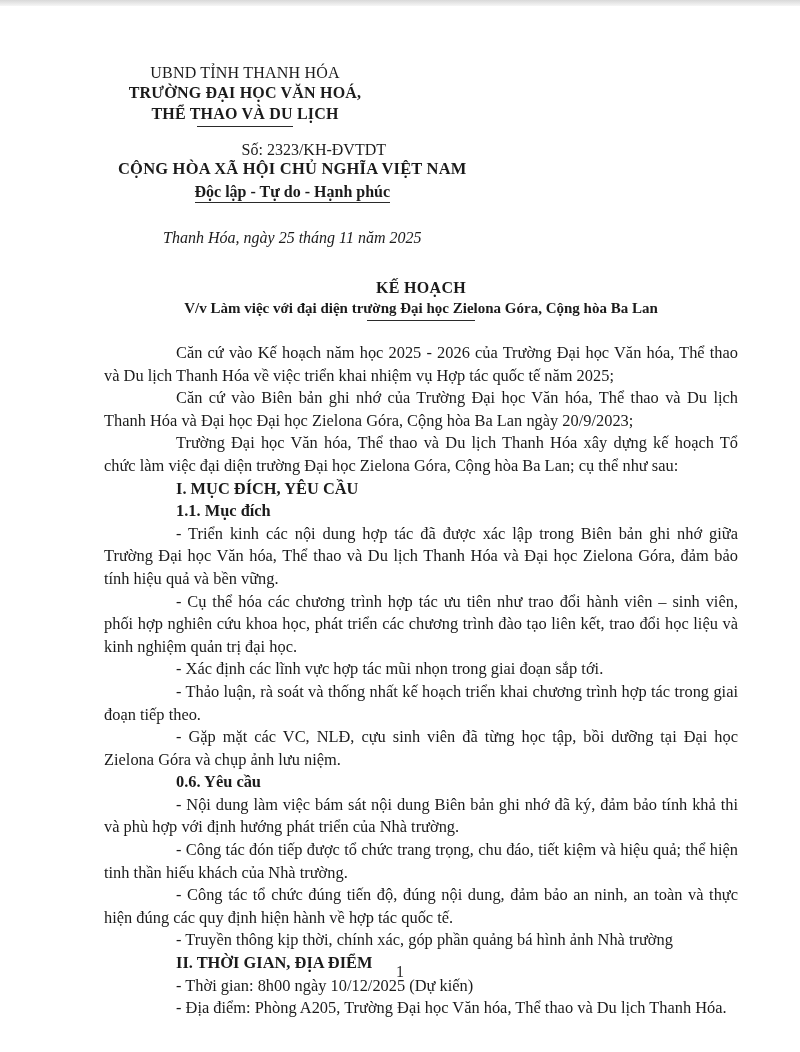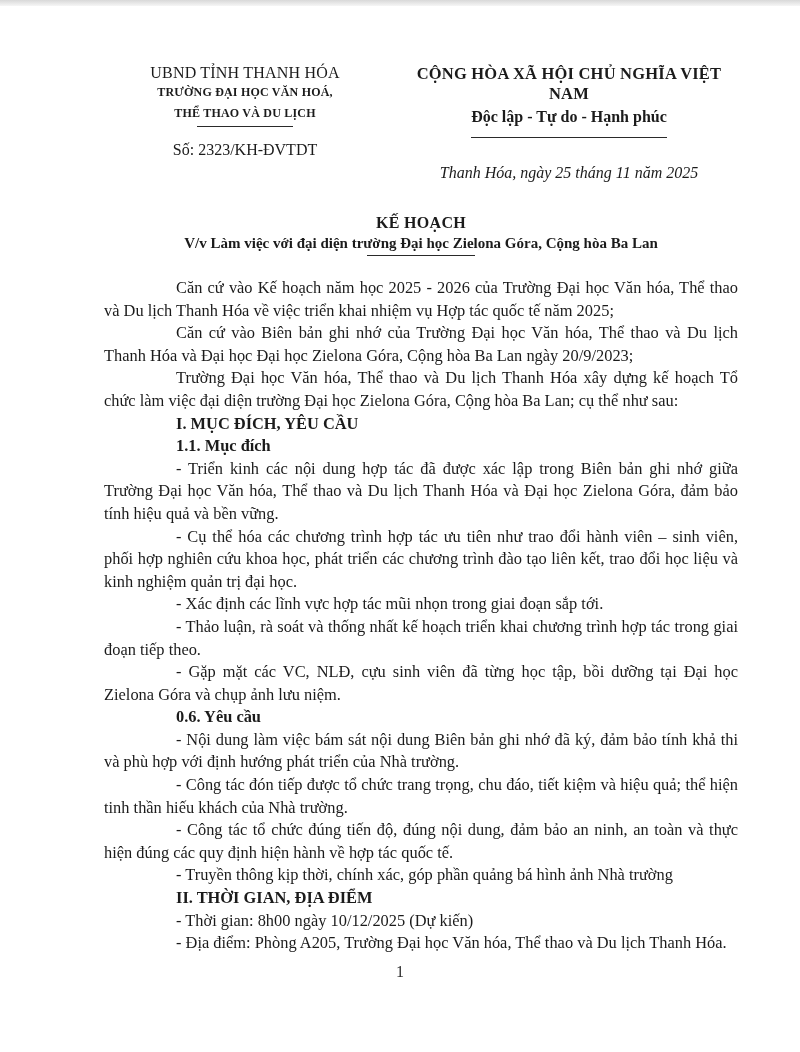--- a/index.html
+++ b/index.html
@@ -24,51 +24,51 @@
   }
   .content {
     position: absolute;
     top: 64px; left: 104px;
     width: 634px;
   }
 
   
   .doc-header {
     display: flex;
-    flex-direction: row;
+    flex-direction: column;
     align-items: flex-start;
   }
   .header-left {
     width: 282px;
     text-align: center;
     flex-shrink: 0;
   }
   .header-right {
     flex: 1;
     text-align: center;
     margin-left: 14px;
   }
   .hl-line1 { font-size: 16px; letter-spacing: 0.2px; }
-  .hl-line2, .hl-line3 { font-size: 12px; font-weight: bold; letter-spacing: 0.2px; line-height: 21px; }
+  .hl-line2, .hl-line3 { font-size: 16px; font-weight: bold; letter-spacing: 0.2px; line-height: 21px; }
   .rule-short {
     width: 96px; height: 0;
     border-bottom: 1.6px solid #2a2a2a;
     margin: 2px auto 0 auto;
   }
-  .doc-number { font-size: 16px; margin-top: 14px; }
+  .doc-number { font-size: 16px; margin-top: 14px; text-align: right; }
 
   .hr-national { font-size: 16.5px; font-weight: bold; letter-spacing: 0.2px; }
   .hr-motto {
     font-size: 16px; font-weight: bold;
     margin-top: 4px;
   }
   .hr-motto .motto-underline {
     display: inline-block;
     border-bottom: 1.6px solid #2a2a2a;
-    padding-bottom: 11px;
+    padding-bottom: 1px;
   }
   .hr-date {
     font-size: 16px; font-style: italic;
     margin-top: 26px;
   }
 
   
   .title-block { margin-top: 32px; text-align: center; }
   .title-main { font-size: 16px; font-weight: bold; letter-spacing: 0.3px; }
   .title-subject { font-size: 15px; font-weight: bold; margin-top: 3px; }

